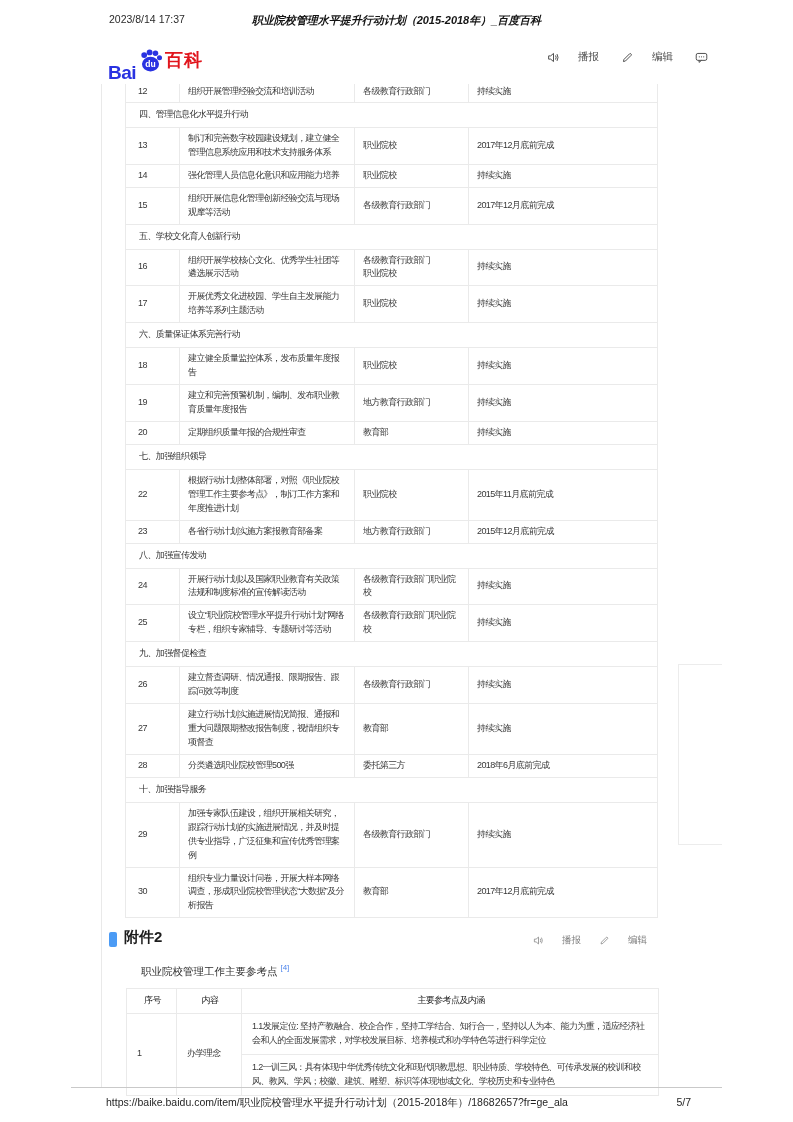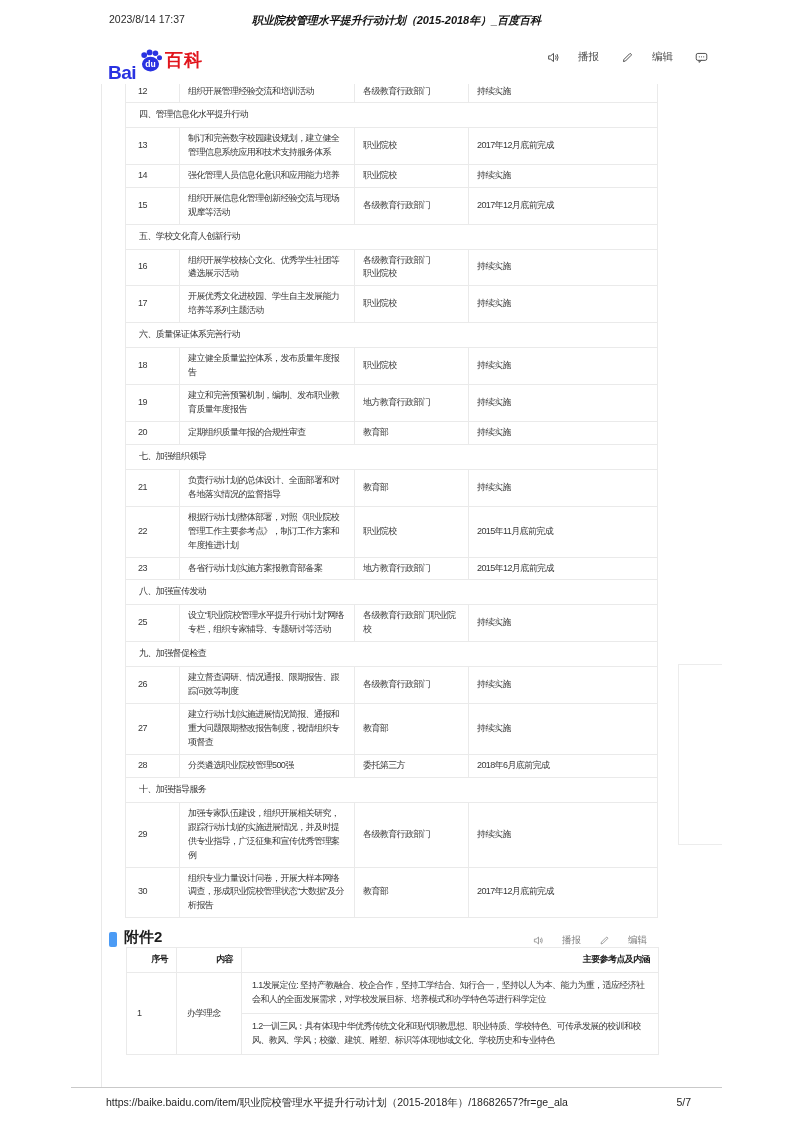--- a/index.html
+++ b/index.html
@@ -48,21 +48,21 @@
   .attach-marker { width:8px; height:15px; background:#4b9bf5; border-radius:2px; margin-right:7px; }
   .attach-title { font-size:15px; font-weight:bold; color:#1d1d1d; }
   .attach-toolbar { margin-left:auto; margin-right:2px; display:flex; gap:18px; }
   .attach-toolbar .tb-item { font-size:9.5px; color:#7d7d7d; }
   .attach-toolbar .tb-item svg { width:11px; height:11px; stroke:#8a8a8a; }
 
   .attach-caption { margin:16px 0 9px 40px; font-size:10.5px; color:#2e2e2e; }
   .attach-caption sup { font-size:8px; color:#4f86ec; }
 
   #attach-table { width:532px; margin-left:25px; }
-  #attach-table th { text-align:right; font-weight:bold; color:#222; padding:5px 8px 5px 10px;margin-top:32px; }
+  #attach-table th { text-align:center; font-weight:normal; color:#222; padding:5px 8px 5px 10px;margin-top:32px; }
   #attach-table td.a-num { padding-left:10px; vertical-align:middle; }
   #attach-table td.a-detail { padding:6px 8px 6px 10px; }
 
   
   .share-card { position:absolute; left:722px; top:543px; width:29px; height:125px;
       background:#fff; border:1px solid #f1f1f1; border-radius:6px;
       box-shadow:0 1px 4px rgba(0,0,0,0.06);
       display:flex; flex-direction:column; align-items:center; justify-content:space-evenly; }
   .share-card svg { width:15px; height:15px; cursor:pointer; }
   .empty-panel { position:absolute; left:607px; top:664px; width:151px; height:181px;
@@ -203,39 +203,39 @@
           <tr>
             <td class="num">20</td>
             <td class="task">定期组织质量年报的合规性审查</td>
             <td class="owner">教育部</td>
             <td class="deadline">持续实施</td>
           </tr>
           <tr>
             <td class="section-cell" colspan="4">七、加强组织领导</td>
           </tr>
           <tr>
-            <td class="num">21</td>
-            <td class="task">负责行动计划的总体设计、全面部署和对各地落实情况的监督指导</td>
-            <td class="owner">教育部</td>
-            <td class="deadline">持续实施</td>
-          </tr>
-          <tr>
             <td class="num">22</td>
             <td class="task">根据行动计划整体部署，对照《职业院校管理工作主要参考点》，制订工作方案和年度推进计划</td>
             <td class="owner">职业院校</td>
             <td class="deadline">2015年11月底前完成</td>
           </tr>
           <tr>
             <td class="num">23</td>
             <td class="task">各省行动计划实施方案报教育部备案</td>
             <td class="owner">地方教育行政部门</td>
             <td class="deadline">2015年12月底前完成</td>
           </tr>
           <tr>
             <td class="section-cell" colspan="4">八、加强宣传发动</td>
+          </tr>
+          <tr>
+            <td class="num">24</td>
+            <td class="task">开展行动计划以及国家职业教育有关政策法规和制度标准的宣传解读活动</td>
+            <td class="owner">各级教育行政部门职业院校</td>
+            <td class="deadline">持续实施</td>
           </tr>
           <tr>
             <td class="num">25</td>
             <td class="task">设立“职业院校管理水平提升行动计划”网络专栏，组织专家辅导、专题研讨等活动</td>
             <td class="owner">各级教育行政部门职业院校</td>
             <td class="deadline">持续实施</td>
           </tr>
           <tr>
             <td class="section-cell" colspan="4">九、加强督促检查</td>
           </tr>
@@ -289,20 +289,24 @@
         </span>
         <span class="tb-item">
           <svg viewBox="0 0 16 16">
               <path d="M3 13 L3.6 10.4 L10.6 3.4 Q11.5 2.7 12.3 3.6 Q13.2 4.4 12.5 5.3 L5.5 12.3 Z"></path>
             </svg>
           <span>编辑</span>
         </span>
       </span>
     </div>
 
+    <div class="attach-caption">
+      <span>职业院校管理工作主要参考点</span>
+      <sup>[4]</sup>
+    </div>
 
     <table id="attach-table">
       <colgroup>
           <col style="width:50px">
           <col style="width:65px">
           <col style="width:417px">
         </colgroup>
       <thead>
           <tr>
             <th>序号</th>

